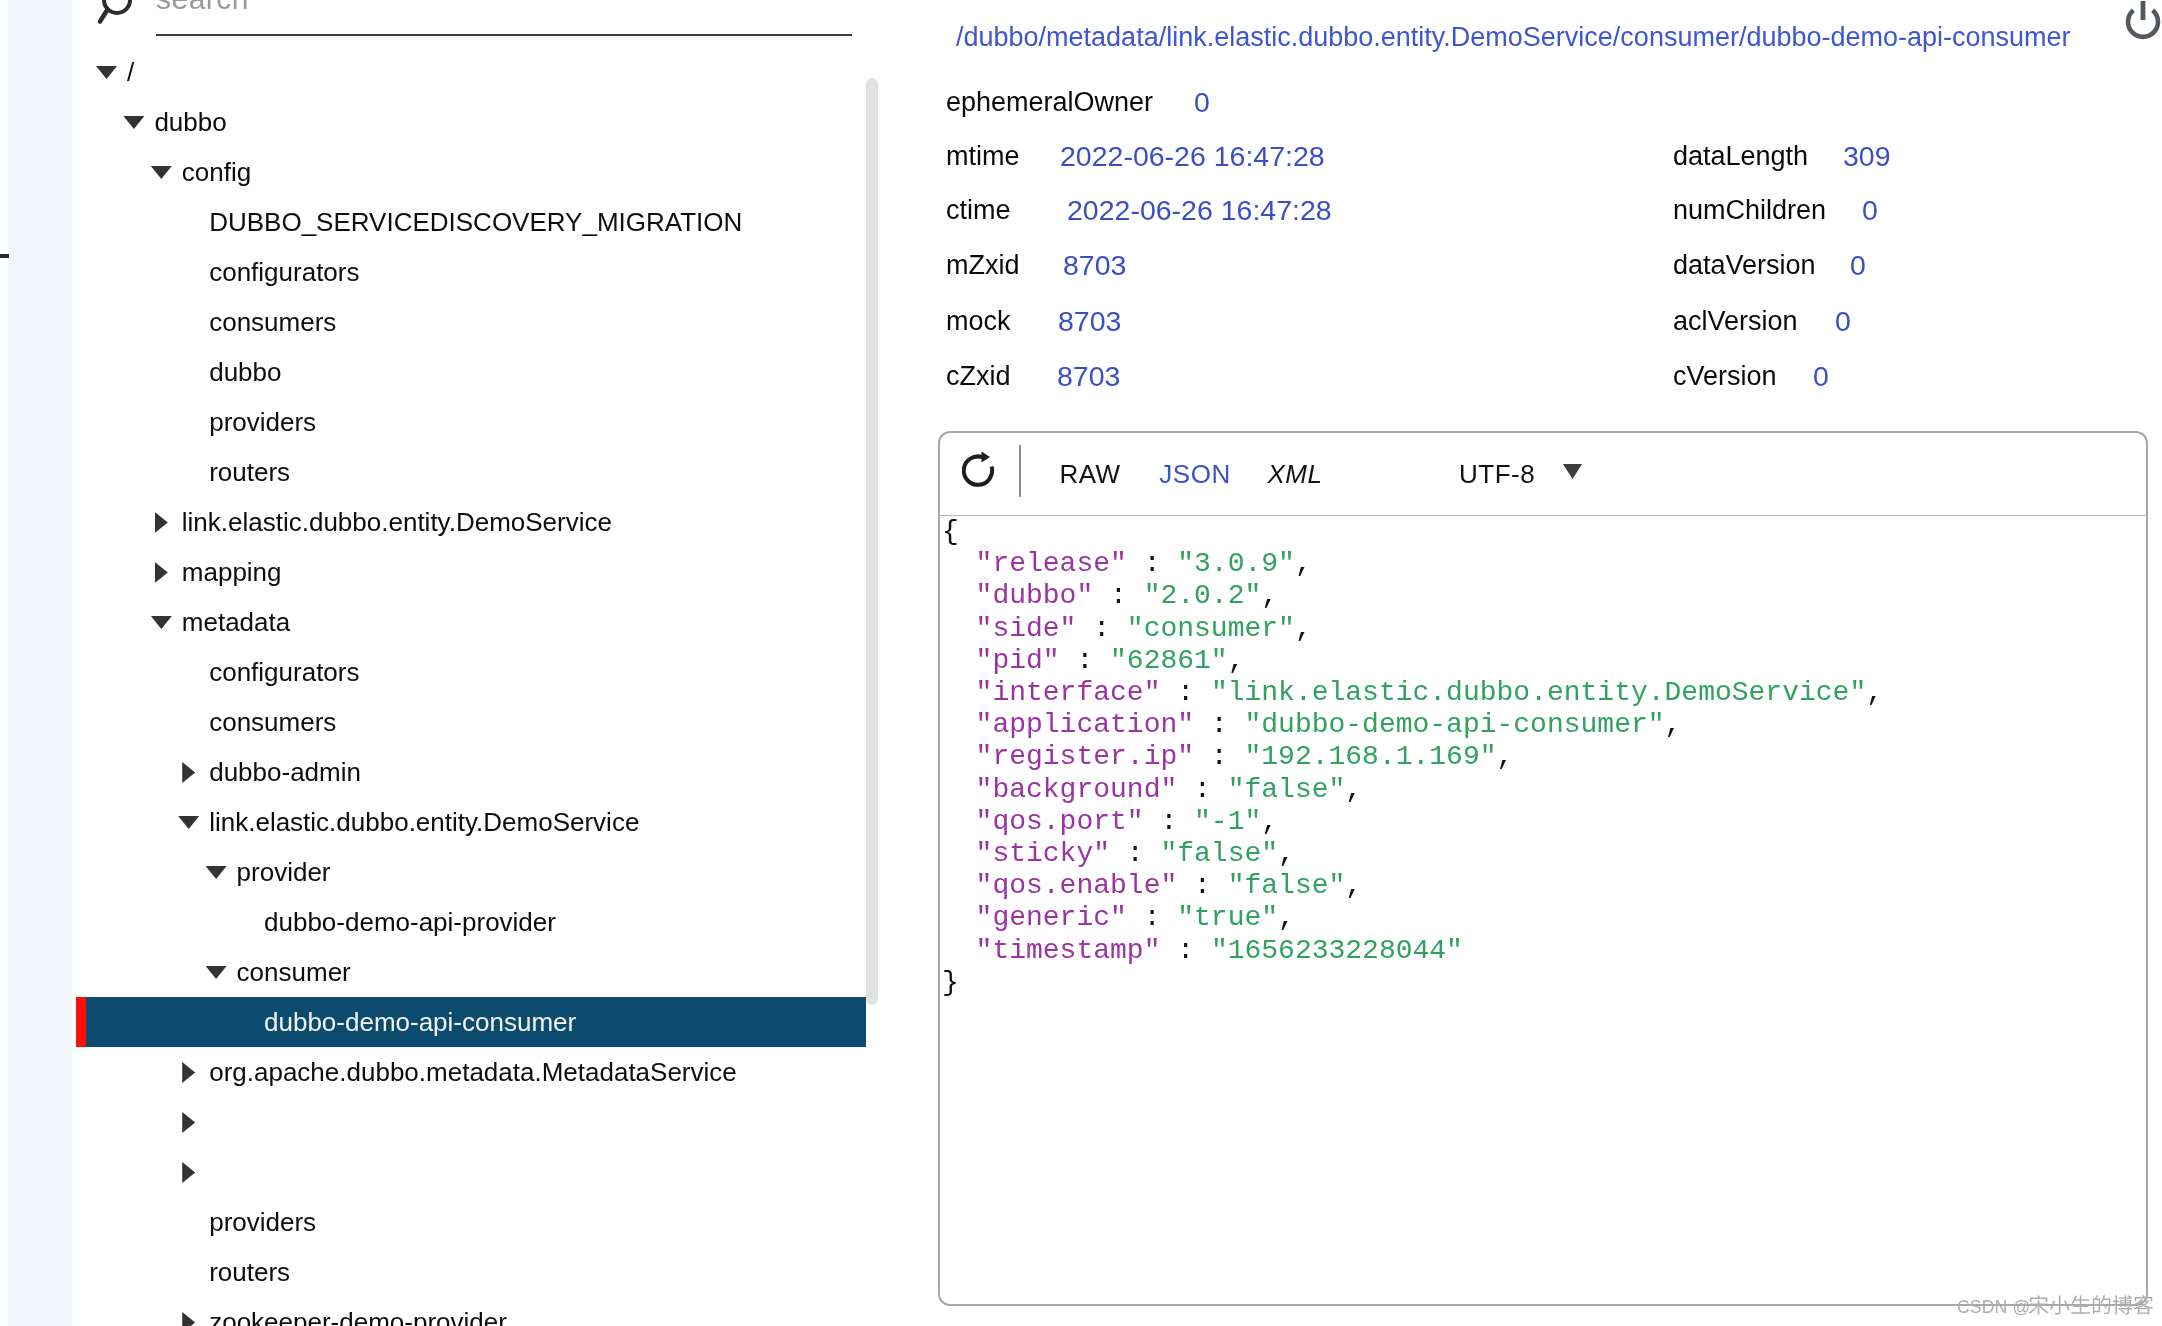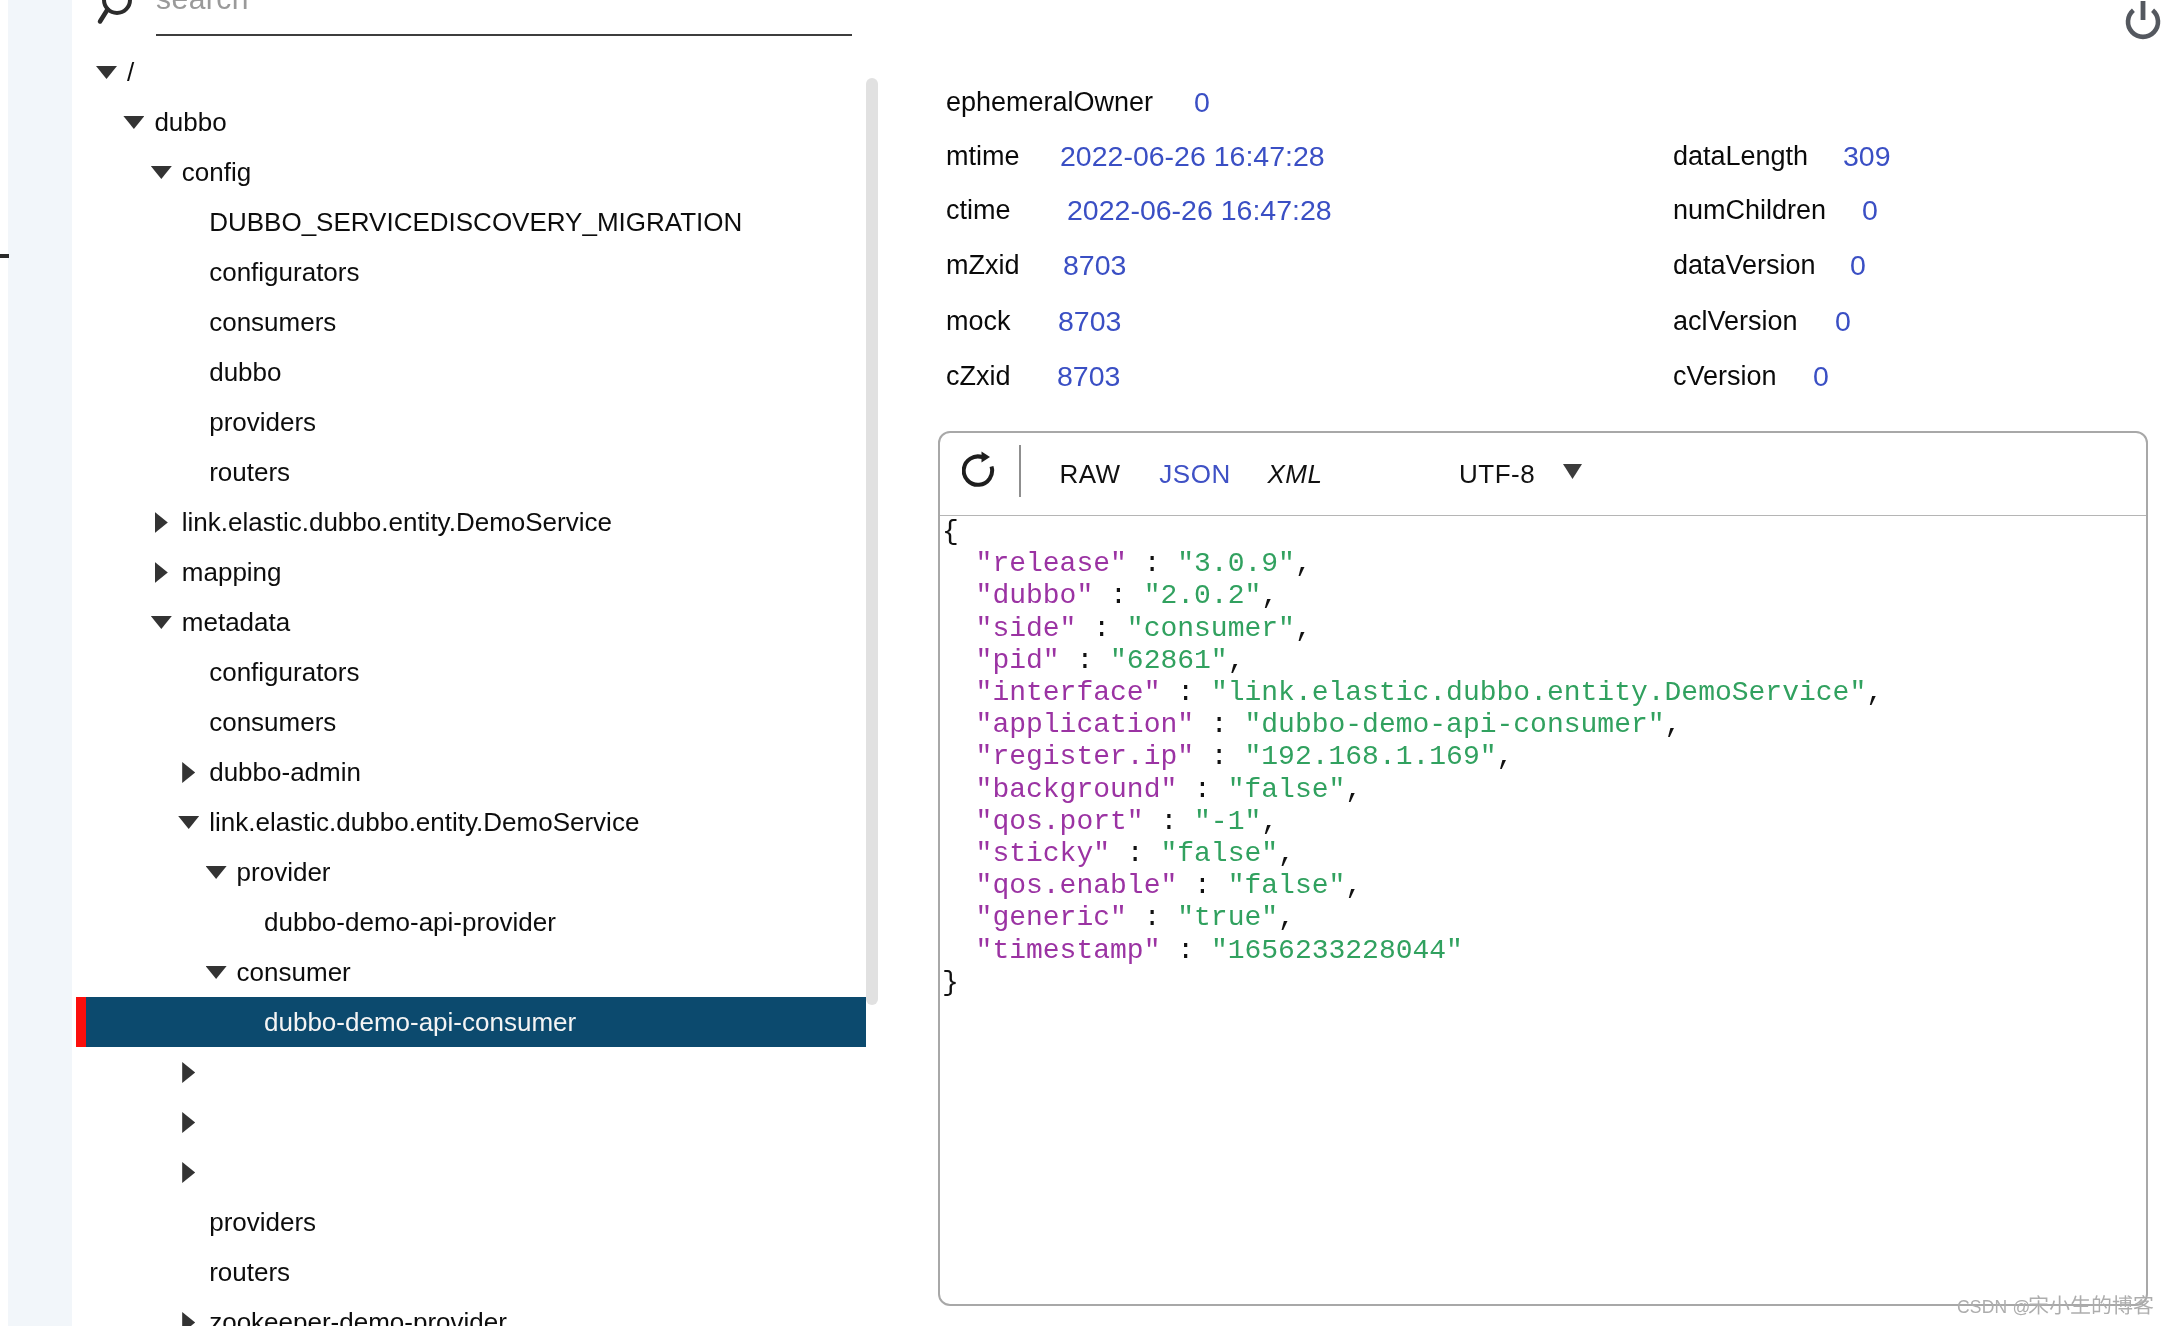--- a/index.html
+++ b/index.html
@@ -236,20 +236,21 @@
         </div>
       </div>
       <div class="tree-row selected" style="top: 950px;">
         <div class="row-inner">
           <span class="tree-label" style="left: 188px;">dubbo-demo-api-consumer</span>
         </div>
       </div>
       <div class="tree-row" style="top: 1000px;">
         <div class="row-inner">
           <div class="tri col" style="left: 106.2px;"></div>
+          <span class="tree-label" style="left: 133.2px;">org.apache.dubbo.metadata.MetadataService</span>
         </div>
       </div>
       <div class="tree-row" style="top: 1050px;">
         <div class="row-inner">
           <div class="tri col" style="left: 106.2px;"></div>
         </div>
       </div>
       <div class="tree-row" style="top: 1100px;">
         <div class="row-inner">
           <div class="tri col" style="left: 106.2px;"></div>
@@ -267,20 +268,21 @@
       </div>
       <div class="tree-row" style="top: 1250px;">
         <div class="row-inner">
           <div class="tri col" style="left: 106.2px;"></div>
           <span class="tree-label" style="left: 133.2px;">zookeeper-demo-provider</span>
         </div>
       </div>
     </div>
   <div class="tree-scrollbar"></div>
 
+  <div class="node-path">/dubbo/metadata/link.elastic.dubbo.entity.DemoService/consumer/dubbo-demo-api-consumer</div>
 
   <svg class="power-btn" viewBox="0 0 38 40">
     <path d="M 9.4 10.3 A 15 15 0 1 0 28.6 10.3" fill="none" stroke="#54585f" stroke-width="4.6"></path>
     <line x1="19" y1="1" x2="19" y2="20" stroke="#54585f" stroke-width="4.8"></line>
   </svg>
 
   <span class="stat-label" style="left:946px;top:102px">ephemeralOwner</span>
   <span class="stat-value" style="left:1194px;top:102px">0</span>
   <span class="stat-label" style="left:946px;top:156px">mtime</span>
   <span class="stat-value" style="left:1060px;top:156px">2022-06-26 16:47:28</span>

